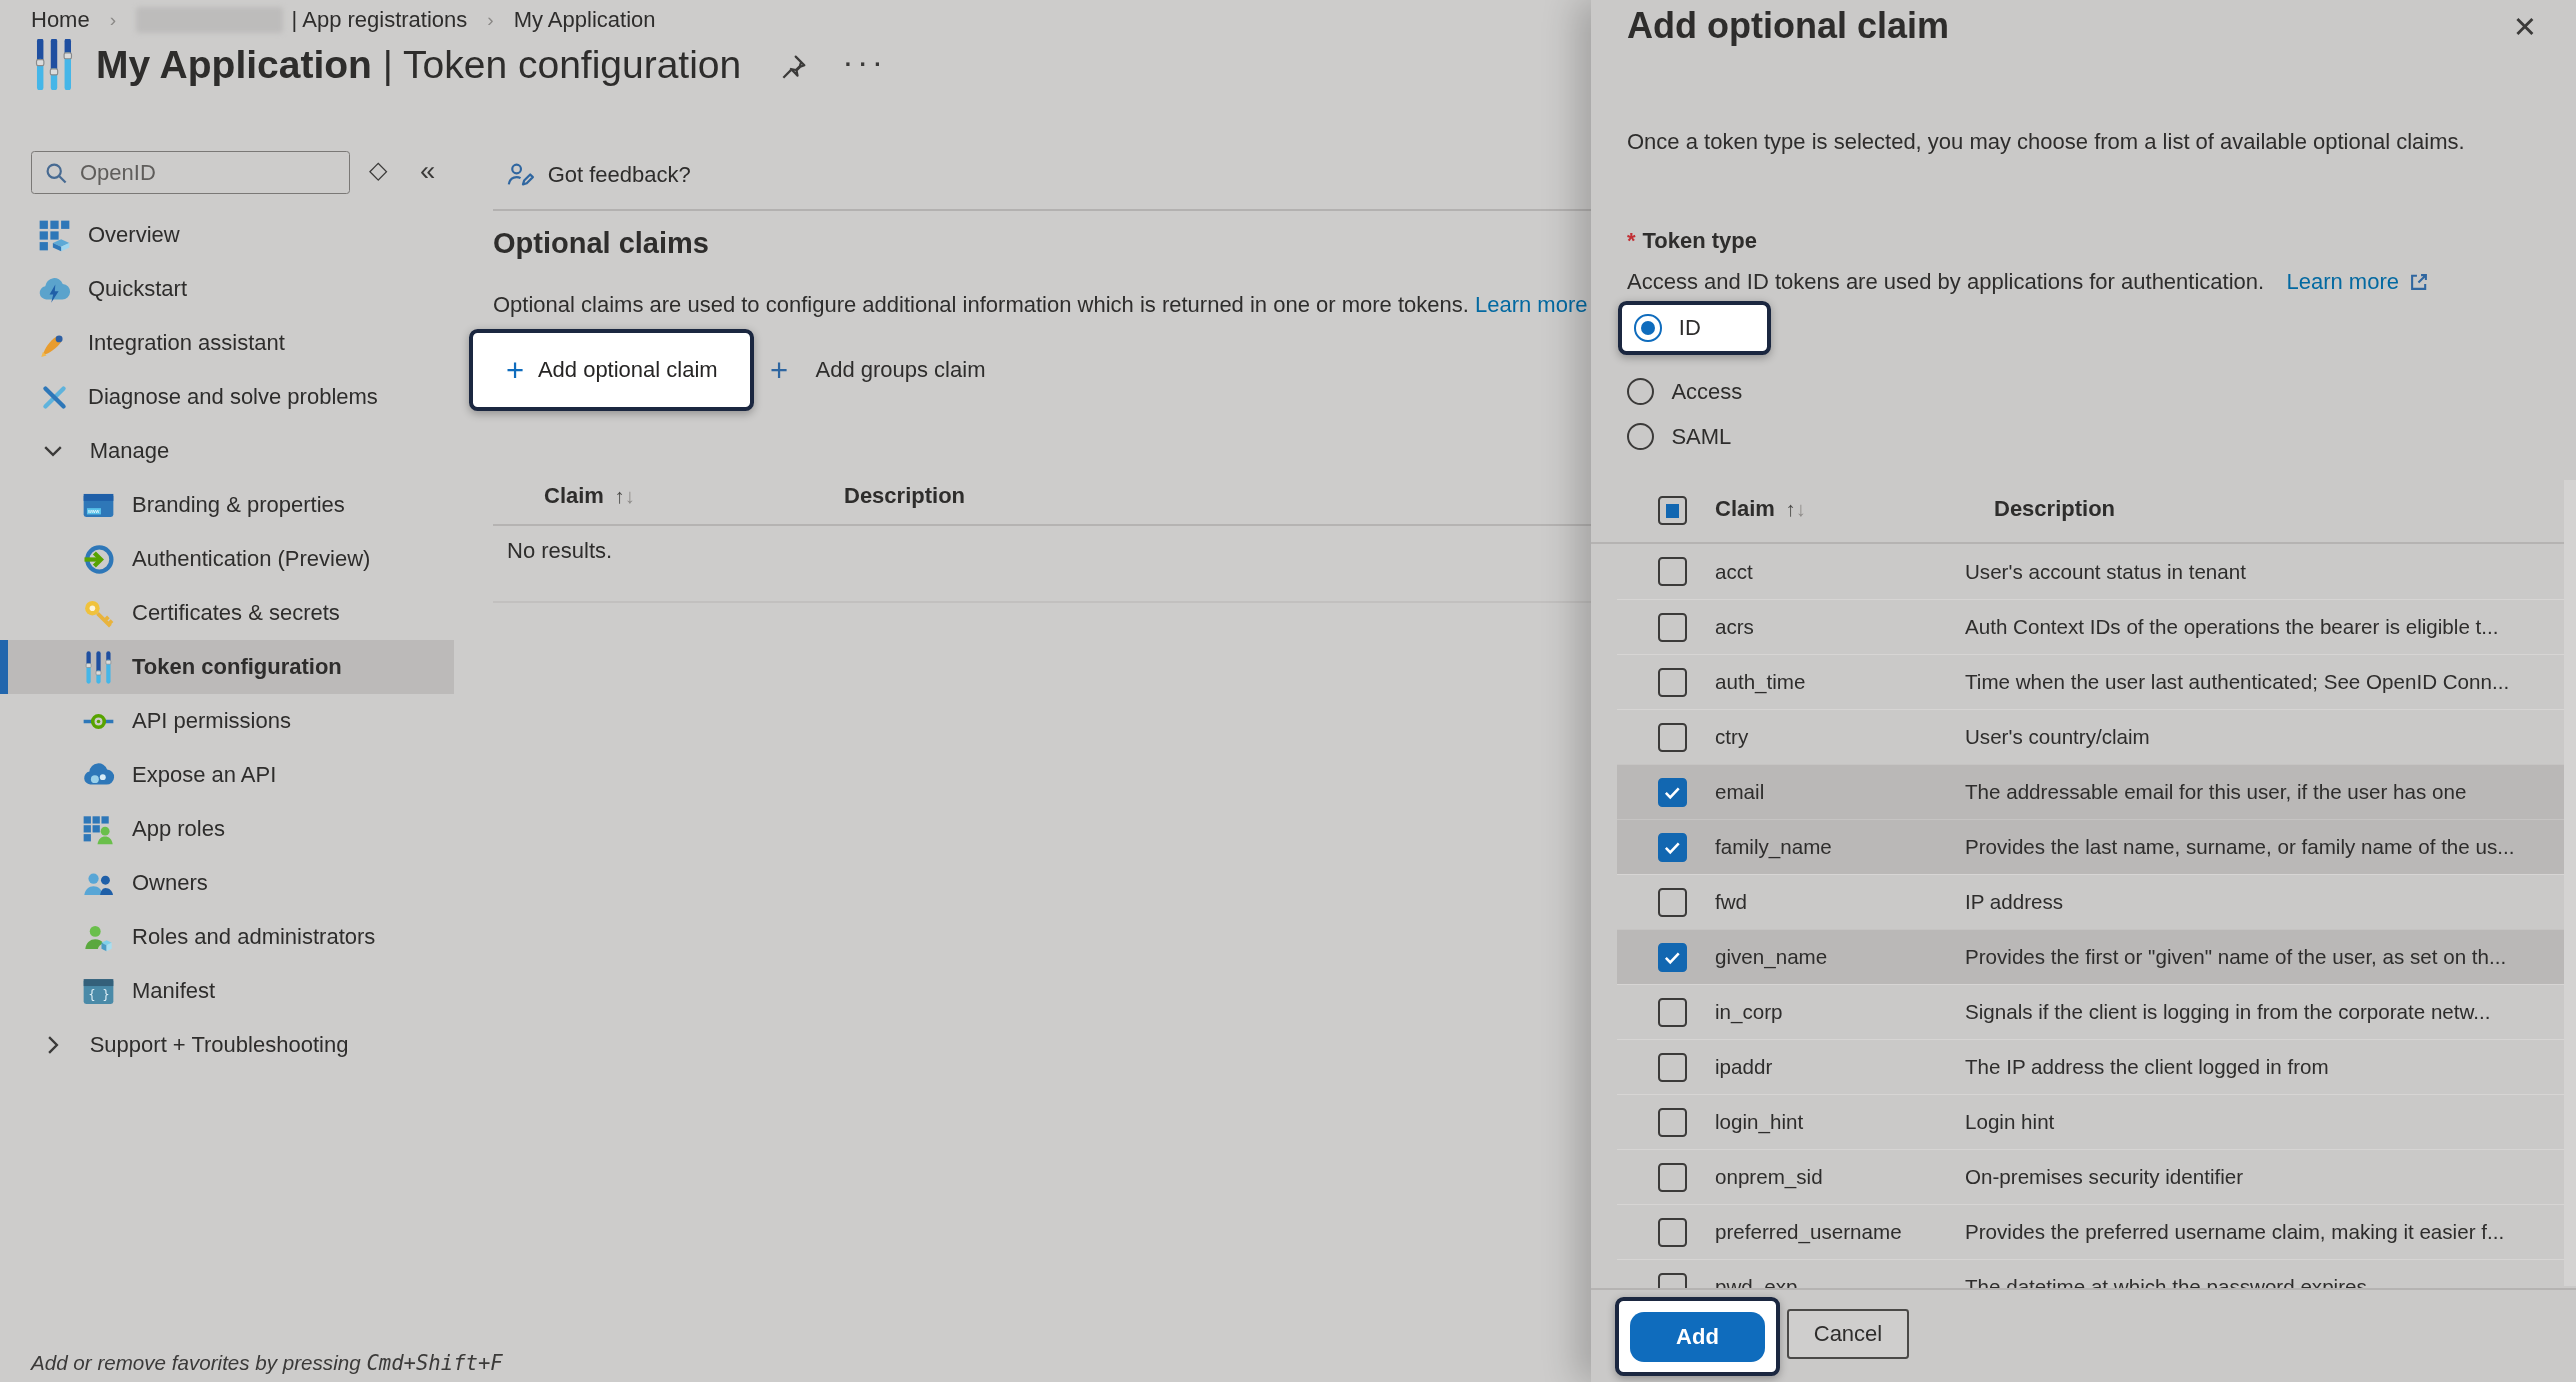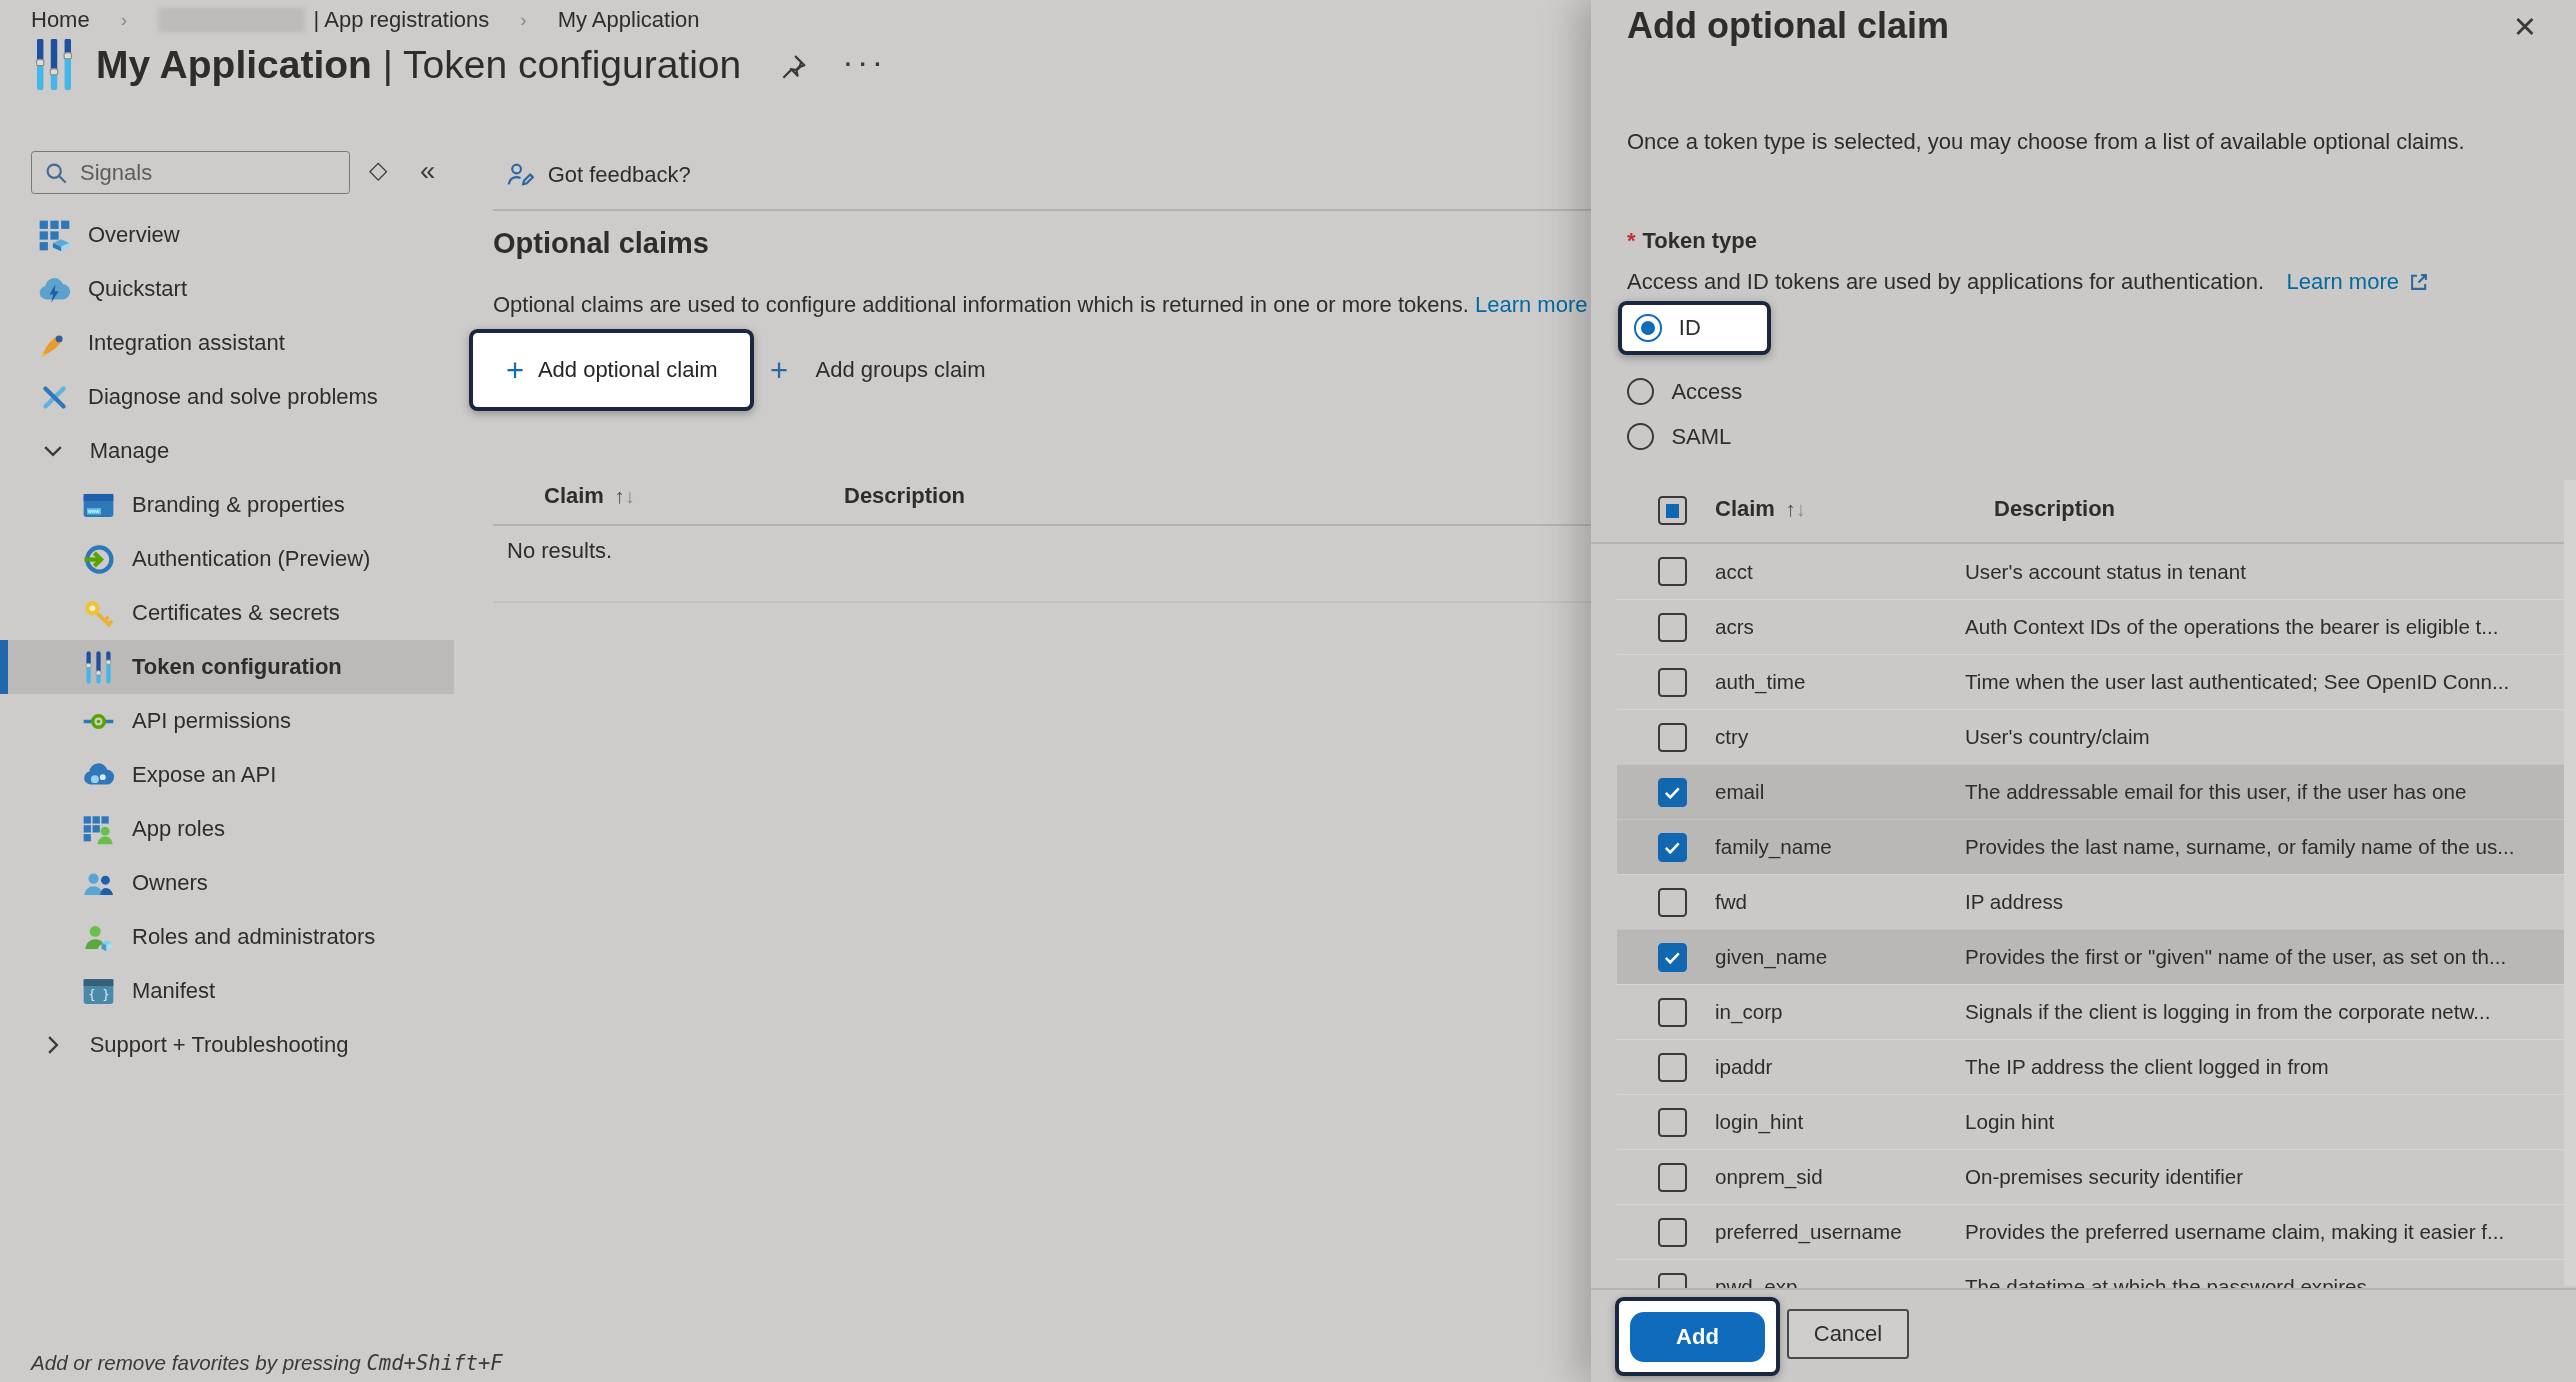--- a/index.html
+++ b/index.html
@@ -1,20 +1,20 @@
 <!DOCTYPE html>
 <html style="font-size:13.7px"><head>
 <meta charset="utf-8">
 <style>
   html,body{margin:0;padding:0;background:#cdcccb;}
   #root{position:relative;width:2576px;height:1382px;overflow:hidden;
         background:#cdcccb;font-family:"Liberation Sans",sans-serif;color:#2e2d2c;}
   svg{display:block}
   
-  .breadcrumb{position:absolute;top:6.9px;left:31px;display:flex;align-items:center;gap:31px;font-size:22px;}
+  .breadcrumb{position:absolute;top:6.9px;left:31px;display:flex;align-items:center;gap:20px;font-size:22px;}
   .crumb{cursor:pointer}
   .crumb-sep{color:#8a8886;font-size:19px}
   .crumb2{display:flex;align-items:center;gap:8.6px}
   .redacted{width:147px;height:26px;background:#bdbcbb;border-radius:3.4px;filter:blur(2.6px)}
   
   .title-row{position:absolute;top:39px;left:31px;display:flex;align-items:center;}
   .app-logo{width:46px;height:51px;margin-right:19px}
   .page-title{font-size:39px;font-weight:400;white-space:nowrap}
   .page-title .b{font-weight:700}
   .pin{margin-left:38px;margin-top:5.1px;cursor:pointer}
@@ -139,21 +139,21 @@
   </div>
 
   <div class="sidebar">
     <div class="search-wrap">
       <span>
         <svg width="24" height="24" viewBox="0 0 20 20" fill="none" stroke="#476a92" stroke-width="1.8">
           <circle cx="8.5" cy="8.5" r="5.5"></circle>
             <path d="M12.8 12.8L18 18"></path>
         </svg>
       </span>
-      <span class="search-ph">Signals</span>
+      <span class="search-ph">OpenID</span>
     </div>
     <span class="aux1">◇</span>
     <span class="aux2">«</span>
 
     <div class="nav">
       <div class="nav-row">
           <span class="ic">
             <svg viewBox="0 0 20 20">
               <g fill="#2e77b8">
                 <rect x="1" y="1" width="5" height="5"></rect>

